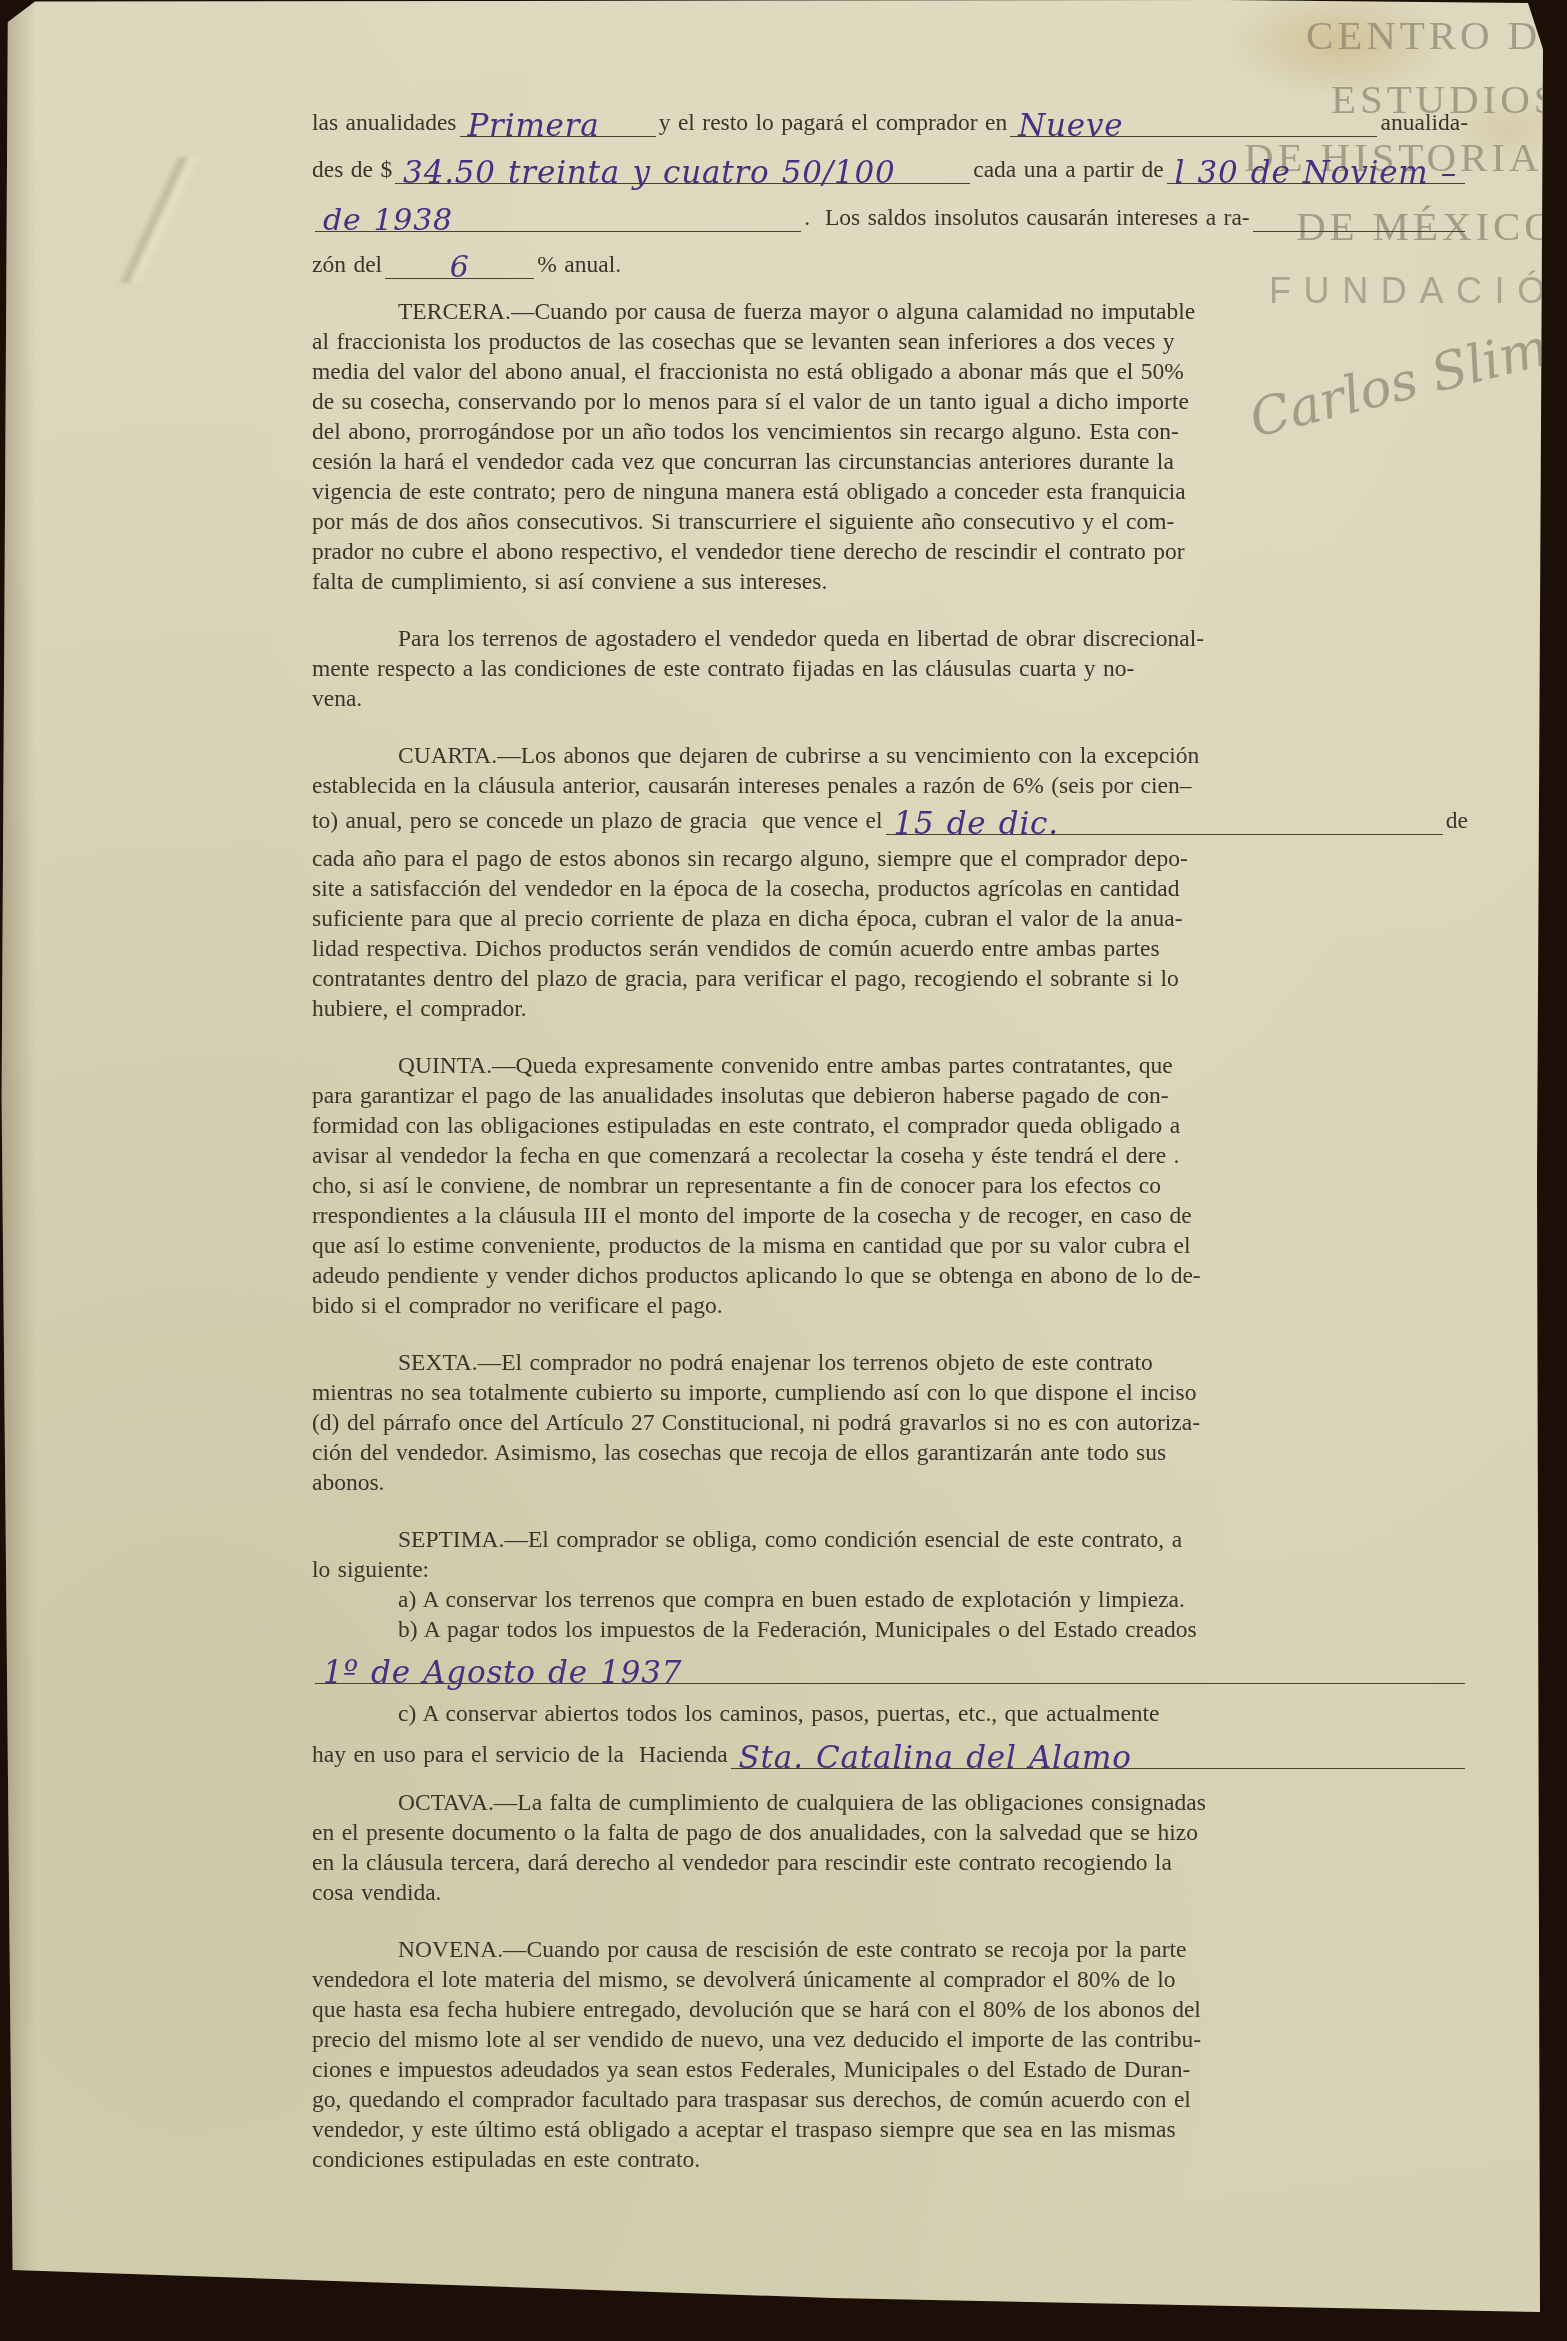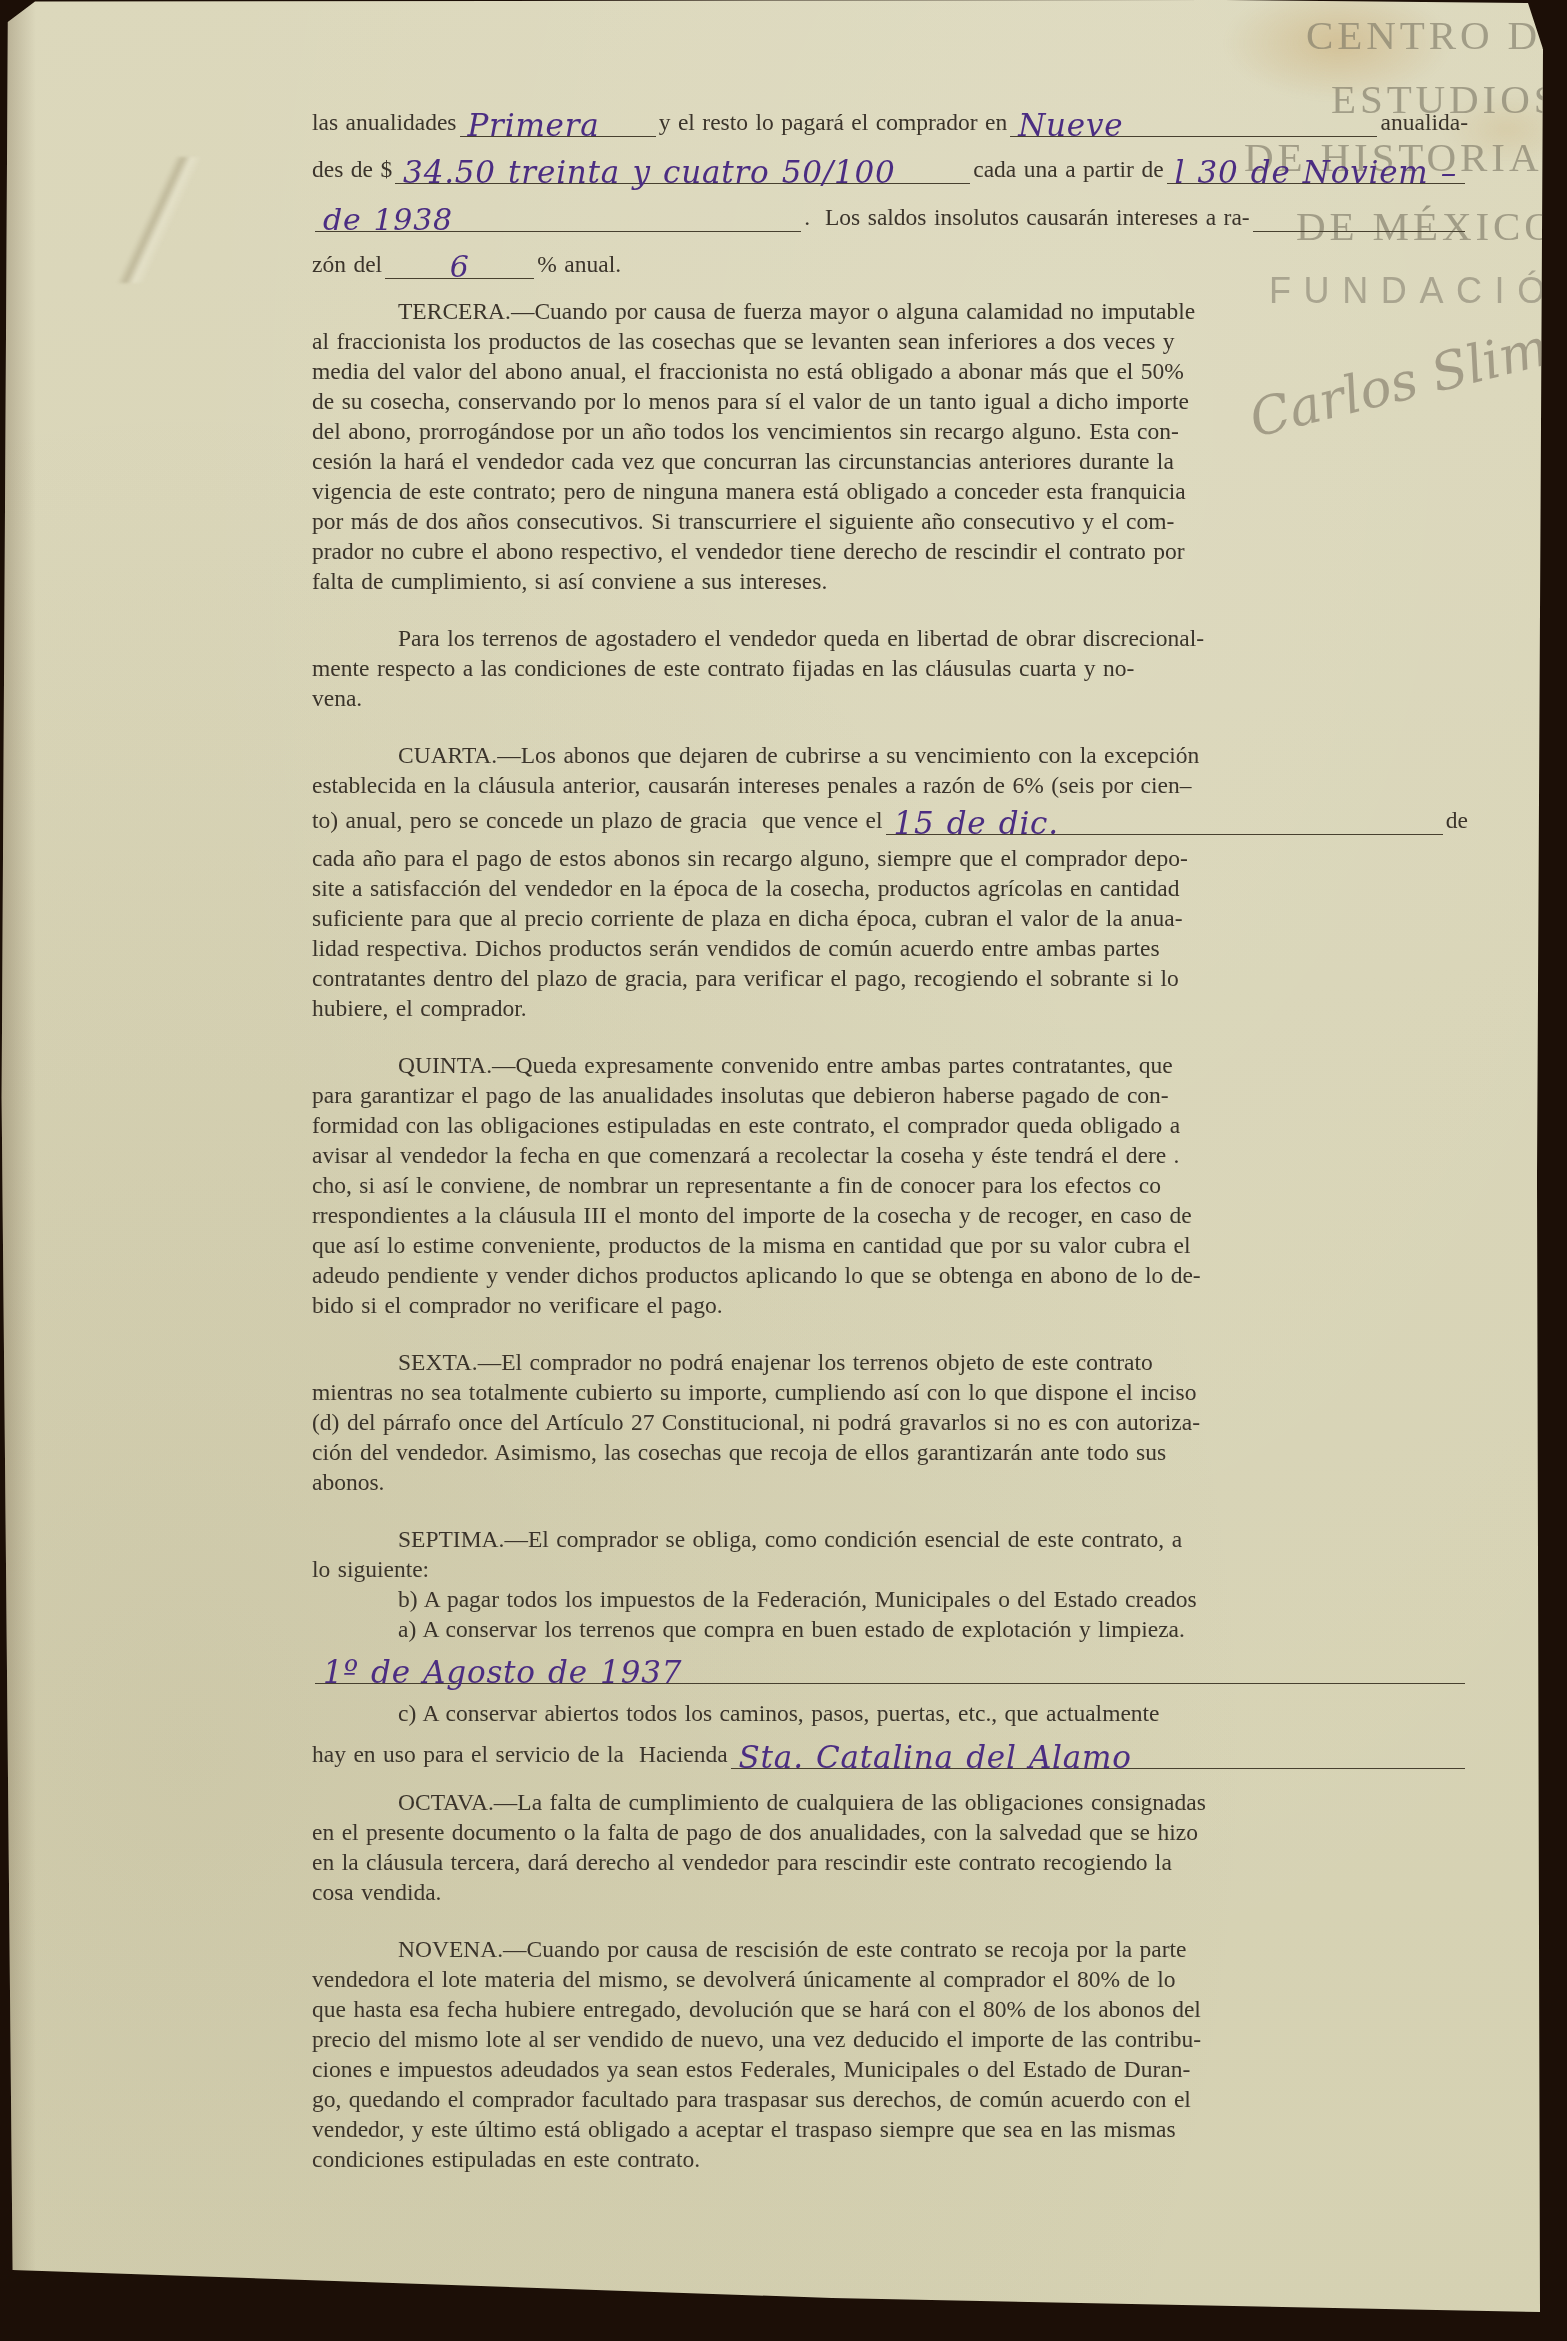--- a/index.html
+++ b/index.html
@@ -156,22 +156,22 @@
 
     <p class="para">SEXTA.—El comprador no podrá enajenar los terrenos objeto de este contrato
 mientras no sea totalmente cubierto su importe, cumpliendo así con lo que dispone el inciso
 (d) del párrafo once del Artículo 27 Constitucional, ni podrá gravarlos si no es con autoriza-
 ción del vendedor.  Asimismo, las cosechas que recoja de ellos garantizarán ante todo sus
 abonos.</p>
 
     <div style="margin-bottom:18px;">
       <p class="para" style="margin-bottom:0">SEPTIMA.—El comprador se obliga, como condición esencial de este contrato, a
 lo siguiente:</p>
+      <p class="item">a)   A conservar los terrenos que compra en buen estado de explotación y limpieza.</p>
       <p class="item">b)   A pagar todos los impuestos de la Federación, Municipales o del Estado creados</p>
-      <p class="item">a)   A conservar los terrenos que compra en buen estado de explotación y limpieza.</p>
       <div class="fill-line septima-fill">
         <span class="fill">
             <span class="hw">1º de Agosto de 1937</span>
           </span>
       </div>
       <p class="item">c)   A conservar abiertos todos los caminos, pasos, puertas, etc., que actualmente</p>
       <div class="fill-line septima-fill">
         <span class="fl-txt">hay en uso para el servicio de la  Hacienda</span>
         <span class="fill">
             <span class="hw">Sta. Catalina del Alamo</span>

